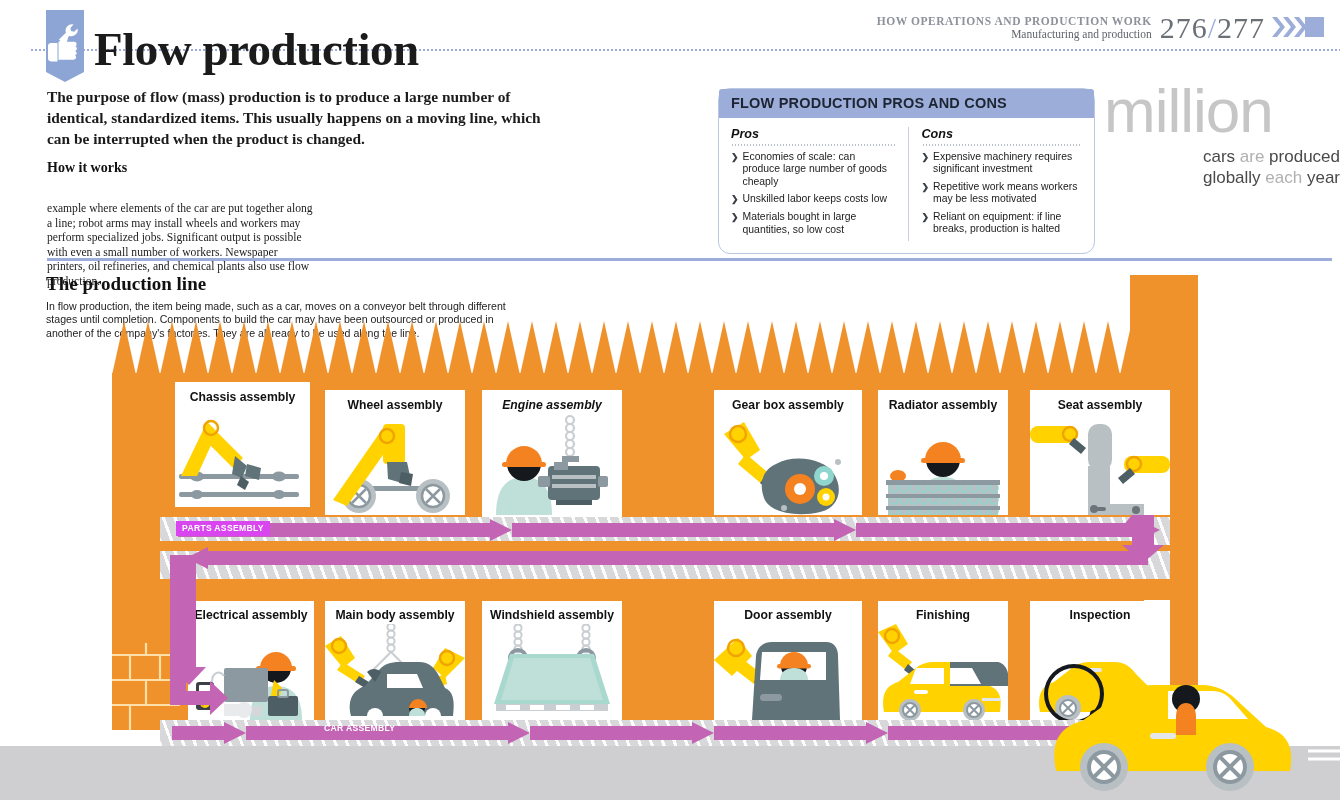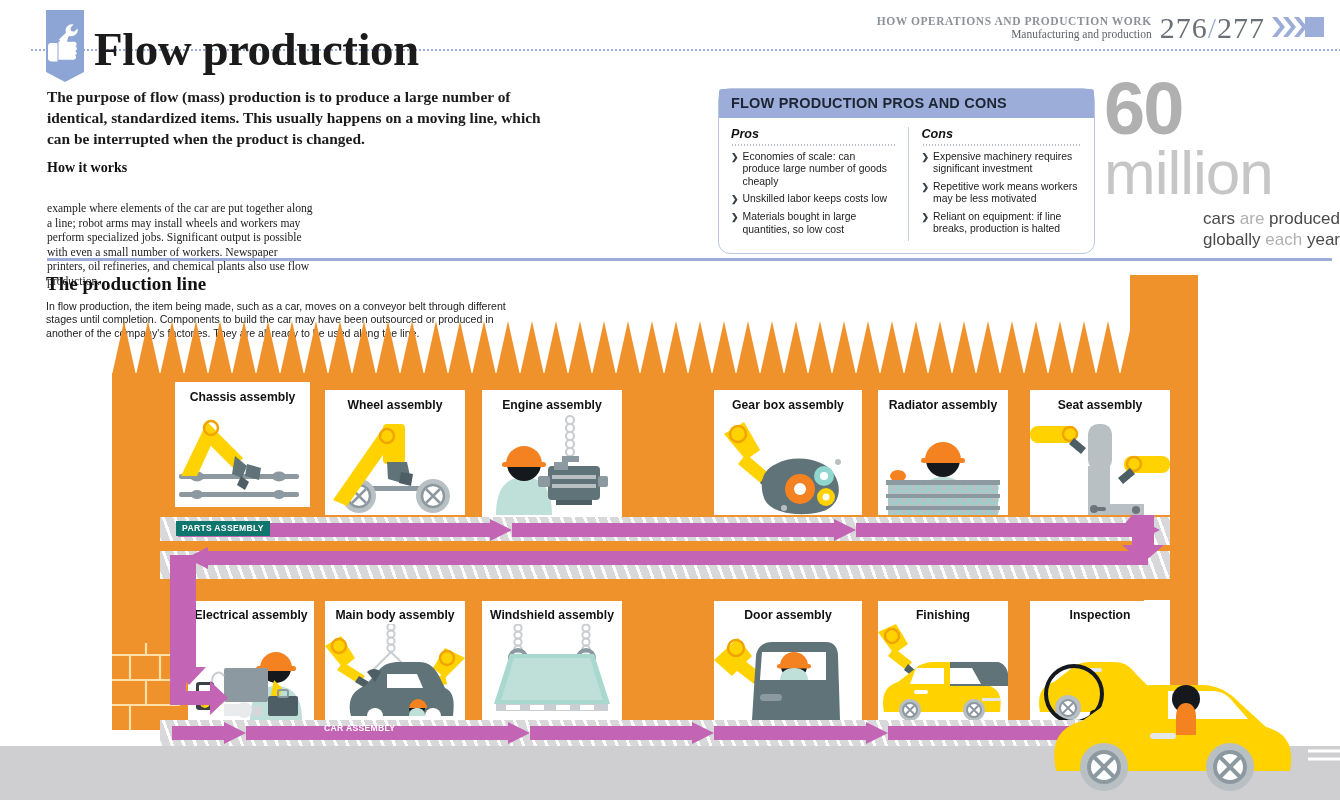--- a/index.html
+++ b/index.html
@@ -122,21 +122,21 @@
   }
   .st-art{position:absolute;left:0;right:0;bottom:0;top:24px;}
 
   
   .belt{position:absolute;background:#d8d8da;overflow:hidden;}
   .belt::after{
     content:"";position:absolute;inset:0;
     background-image:repeating-linear-gradient(70deg, rgba(255,255,255,.95) 0 3px, rgba(255,255,255,0) 3px 11px);
   }
   .belt-lbl{
-    position:absolute;z-index:6;background:#0f766e;color:#fff;
+    position:absolute;z-index:6;background:#d946ef;color:#fff;
     font-weight:bold;font-size:8.6px;letter-spacing:.3px;
     padding:2px 6px 3px 6px;
   }
 
   svg{display:block;}
 </style>
 </head>
 <body>
 
 <div class="page">
@@ -208,21 +208,20 @@
           </div>
         <div class="pc-item">
             <span class="pc-arrow">❯</span>
             <span>Reliant on equipment: if line breaks, production is halted</span>
           </div>
       </div>
     </div>
   </div>
 
   <div class="stat">
-    <div class="stat-num">60</div>
     <div class="stat-unit">million</div>
     <div class="stat-cap">
       <span>cars </span><span class="lt">are </span><span>produced</span><br>
       <span>globally </span><span class="lt">each </span><span>year</span>
     </div>
   </div>
 
   <div class="blue-rule"></div>
 
   <div class="pl-title">The production line</div>
@@ -297,21 +296,21 @@
           <path d="M101 75 l14 14 M115 75 l-14 14" stroke="#8d99a0" stroke-width="2.5"></path>
           <path d="M8 86 L58 14 L70 24 L22 92 Z" fill="#ffd200"></path>
           <rect x="58" y="10" width="22" height="40" rx="4" fill="#ffd200"></rect>
           <circle cx="62" cy="22" r="7" fill="none" stroke="#f0a400" stroke-width="2.5"></circle>
           <path d="M62 48 l20 0 l3 14 l-8 7 l-14 -4 Z" fill="#5f7378"></path>
           <path d="M76 58 l12 2 l-2 12 l-12 -3 Z" fill="#4d5f64"></path>
         </svg>
       </div>
     </div>
 
-    <div class="station" style="left:482px;top:135px;width:140px;height:154px;">
+    <div class="station" style="left:482px;top:135px;width:140px;height:154px;font-style:italic;">
       <div class="st-label">Engine assembly</div>
       <div class="st-art">
         <svg width="140" height="101" viewBox="0 0 140 101">
 
           <path d="M14 101 c0 -26 10 -38 28 -38 c18 0 28 12 28 38 Z" fill="#bfe0d8"></path>
           <circle cx="42" cy="50" r="17" fill="#15181c"></circle>
           <path d="M24 50 a18 18 0 0 1 36 0 Z" fill="#f58220"></path>
           <rect x="20" y="48" width="44" height="5" rx="2.5" fill="#f58220"></rect>
 
           <g stroke="#c9ced2" stroke-width="2.2" fill="none">

